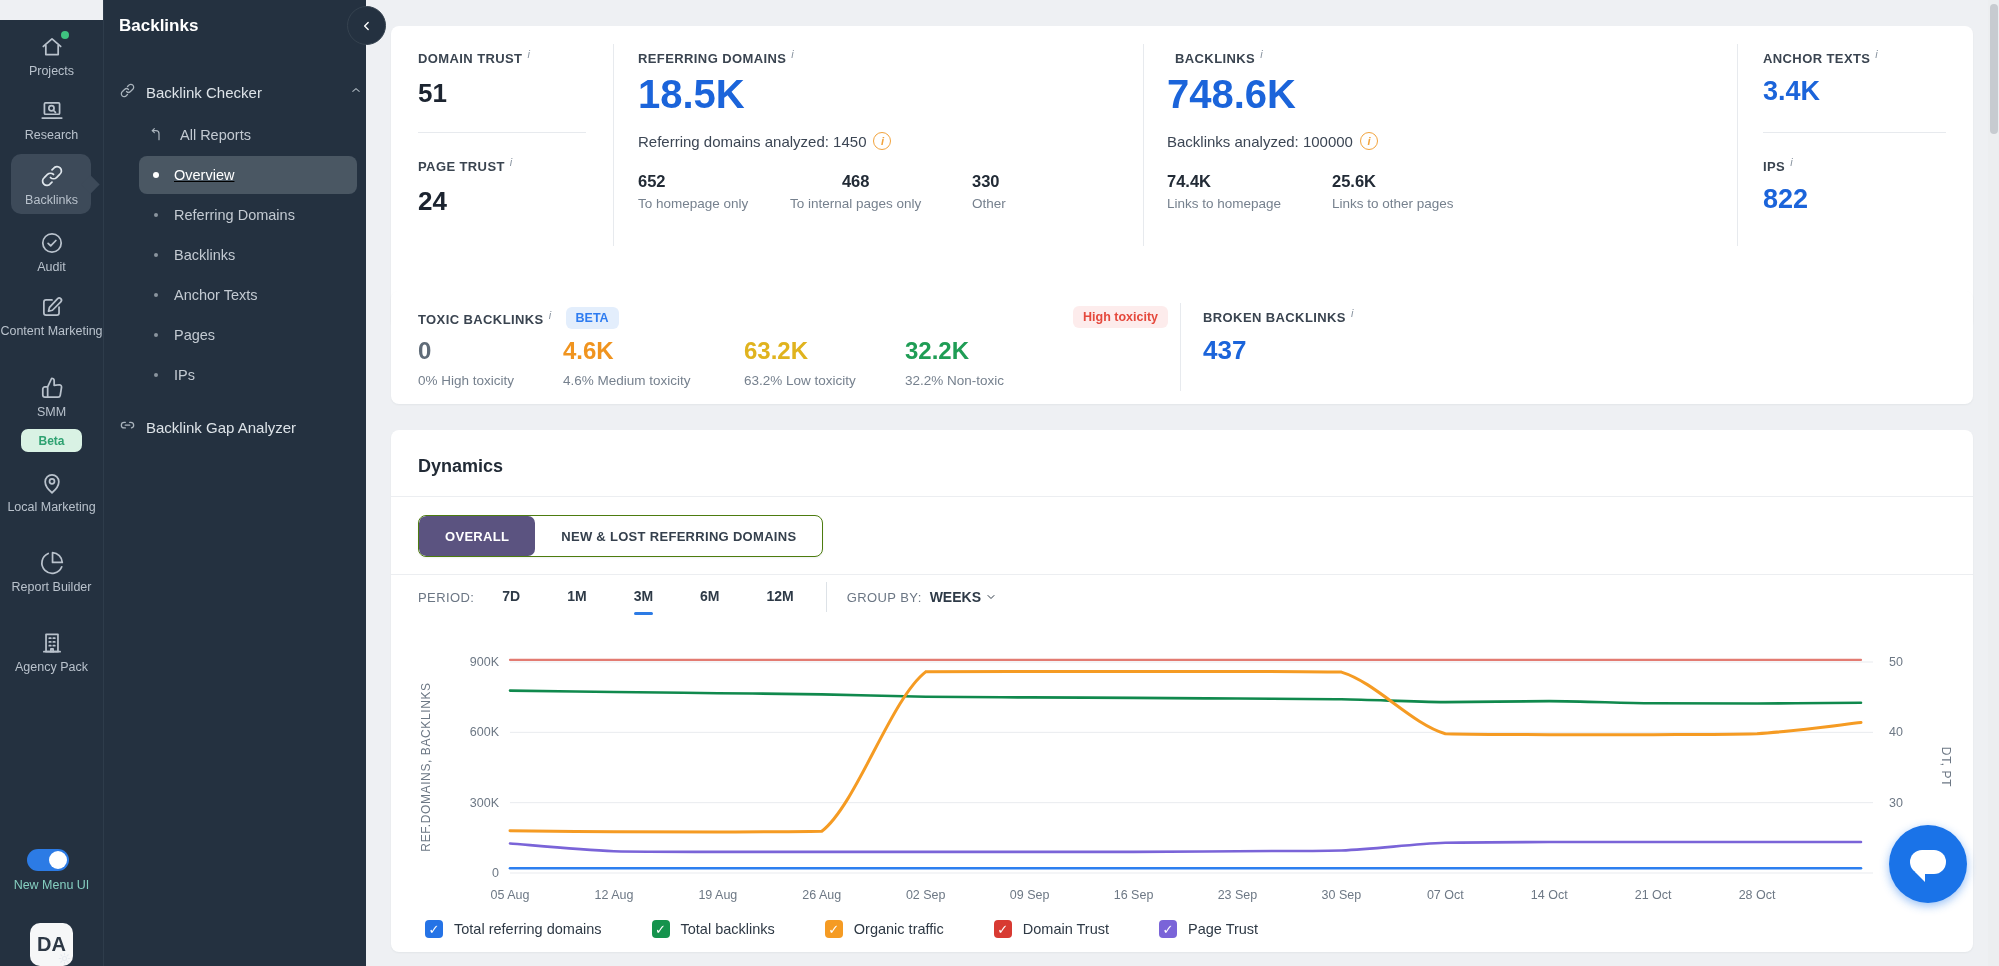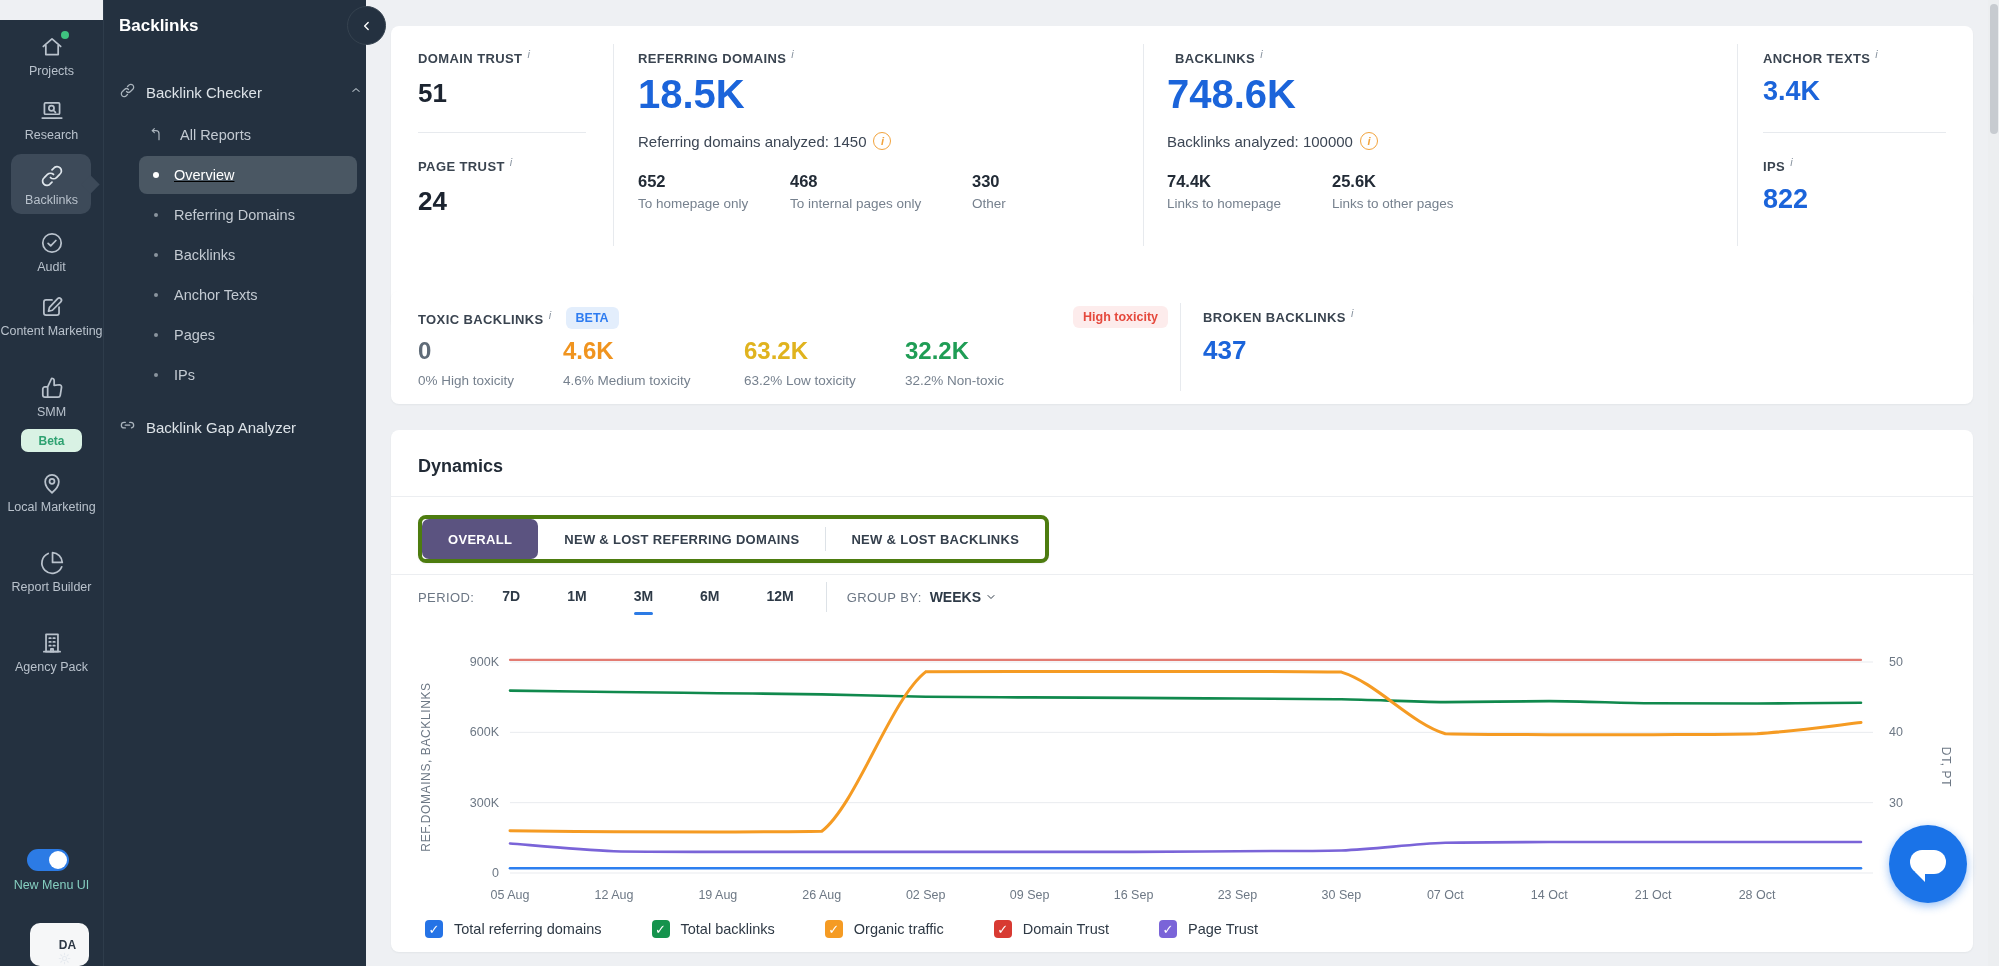--- a/index.html
+++ b/index.html
@@ -16,21 +16,21 @@
   .rail-item .rlabel{margin-top:4px;font-size:12.5px;color:#b9c2cc;text-align:center;line-height:15px;}
   .rail-pill{position:absolute;left:11px;width:80px;height:60px;background:#3d4a59;border-radius:10px;}
   .rail-notch{position:absolute;left:84px;width:13px;height:13px;background:#3d4a59;transform:rotate(45deg);}
   .green-dot{position:absolute;right:-4px;top:-3px;width:8px;height:8px;border-radius:50%;background:#3fc380;}
   .beta-badge{position:absolute;left:21px;top:409px;width:61px;height:23px;background:#d9f2e4;color:#2ea271;
     font-size:12px;font-weight:bold;border-radius:7px;display:flex;align-items:center;justify-content:center;}
   .toggle{position:absolute;left:27px;top:829px;width:42px;height:22px;border-radius:11px;background:#2c7be5;cursor:pointer;}
   .toggle .knob{position:absolute;right:2px;top:2px;width:18px;height:18px;border-radius:50%;background:#fff;}
   .toggle-label{position:absolute;left:0;top:858px;width:103px;text-align:center;font-size:12.5px;color:#85cfc0;}
   .avatar{position:absolute;left:30px;top:903px;width:43px;height:43px;background:#f6f7f8;border-radius:10px;
-    display:flex;align-items:center;justify-content:center;font-size:12px;font-weight:bold;color:#2d3845;cursor:pointer;padding-left:16px;}
+    display:flex;align-items:center;justify-content:center;font-size:20px;font-weight:bold;color:#2d3845;cursor:pointer;}
   .avatar-gear{position:absolute;left:57px;top:931px;font-size:15px;color:#dfe4e9;cursor:pointer;
     text-shadow:0 0 3px #243140;}
   
   #panel{position:absolute;left:103px;top:0;width:262px;height:966px;background:#243140;border-left:1px solid #2e3c4b;z-index:4;}
   .panel-title{position:absolute;left:15px;top:16px;font-size:17px;font-weight:bold;color:#fff;}
   .panel-row{position:absolute;left:0;width:262px;height:36px;display:flex;align-items:center;cursor:pointer;}
   .panel-row svg{width:17px;height:17px;stroke:#aab4bd;fill:none;stroke-width:1.8;stroke-linecap:round;stroke-linejoin:round;}
   .panel-row .ptext{margin-left:10px;font-size:15px;color:#dde3e8;}
   .panel-chevron{position:absolute;right:18px;}
   .sub-item{position:absolute;left:35px;width:218px;height:38px;display:flex;align-items:center;border-radius:8px;cursor:pointer;}
@@ -58,21 +58,21 @@
   .analyzed{font-size:15px;color:#3c4654;display:flex;align-items:center;gap:7px;white-space:nowrap;}
   .info-circle{width:16px;height:16px;border-radius:50%;border:1.6px solid #f2a33c;color:#f2a33c;font-size:11px;
     font-style:italic;display:inline-flex;align-items:center;justify-content:center;font-weight:bold;}
   
   .pill-badge{font-size:12.5px;font-weight:bold;border-radius:6px;padding:4px 10px;}
   .toxic-val{font-size:24px;font-weight:bold;}
   .toxic-sub{font-size:13.5px;color:#76818e;margin-top:8px;white-space:nowrap;}
   
   .dyn-title{position:absolute;left:27px;top:26px;font-size:18px;font-weight:bold;color:#222b36;}
   .hdiv-full{position:absolute;left:0;width:1582px;height:1px;background:#eceef1;}
-  #tabbar{position:absolute;left:27px;top:85px;height:40px;display:flex;border:4px solid #4d7c0f;border-radius:8px;
+  #tabbar{position:absolute;left:27px;top:85px;height:40px;display:flex;border:1px solid #4d7c0f;border-radius:8px;
     background:#fff;overflow:hidden;box-shadow:0 1px 2px rgba(20,30,45,.06);}
   .tab{display:flex;align-items:center;justify-content:center;font-size:13px;font-weight:bold;color:#35404d;
     letter-spacing:.3px;padding:0 26px;cursor:pointer;white-space:nowrap;position:relative;}
   .tab.active{background:#5b5380;color:#fff;border-radius:7px;}
   .tab:not(.active)+.tab:not(.active)::before{content:"";position:absolute;left:0;top:8px;bottom:8px;width:1px;background:#dde2e7;}
   #period-row{position:absolute;left:27px;top:152px;height:30px;display:flex;align-items:center;}
   .muted-label{font-size:13px;color:#6b7684;letter-spacing:.4px;}
   .period-opt{font-size:14px;font-weight:bold;color:#2e3a47;margin-left:28px;cursor:pointer;position:relative;padding-bottom:2px;}
   .period-opt.active::after{content:"";position:absolute;left:0;right:0;bottom:-9px;height:3px;background:#2c7be5;border-radius:2px;}
   #period-sep{width:1px;height:30px;background:#dde2e7;margin:0 20px 0 32px;}
@@ -258,21 +258,21 @@
   <div style="position:absolute;left:247px;top:46px;font-size:40px;" class="big-blue">18.5K</div>
   <div style="position:absolute;left:247px;top:106px;" class="analyzed">
     <span>Referring domains analyzed: 1450</span>
     <span class="info-circle">i</span>
   </div>
   <div id="refdom-breakdown">
       <div style="position: absolute; left: 247px; top: 146px;">
         <div class="stat-num">652</div>
         <div class="stat-sub">To homepage only</div>
       </div>
-      <div style="position: absolute; left: 399px; top: 146px;">
+      <div style="position: absolute; left: 399px; top: 146px; text-align: center;">
         <div class="stat-num">468</div>
         <div class="stat-sub">To internal pages only</div>
       </div>
       <div style="position: absolute; left: 581px; top: 146px;">
         <div class="stat-num">330</div>
         <div class="stat-sub">Other</div>
       </div>
     </div>
 
   <div class="vdiv" style="left:752px;"></div>
@@ -341,21 +341,20 @@
   </div>
   <div style="position:absolute;left:812px;top:44px;font-size:26px;" class="big-blue">437</div>
 </div>
 
 <div class="card" id="card-dynamics">
   <div class="dyn-title">Dynamics</div>
   <div class="hdiv-full" style="top:66px;"></div>
   <div id="tabbar">
       <div class="tab active">OVERALL</div>
       <div class="tab">NEW &amp; LOST REFERRING DOMAINS</div>
-      <div class="tab">NEW &amp; LOST BACKLINKS</div>
     </div>
   <div class="hdiv-full" style="top:144px;"></div>
   <div id="period-row">
     <span class="muted-label">PERIOD:</span>
     <span id="period-opts" style="display:flex;gap:19px;">
         <span class="period-opt">7D</span>
         <span class="period-opt">1M</span>
         <span class="period-opt active">3M</span>
         <span class="period-opt">6M</span>
         <span class="period-opt">12M</span>

